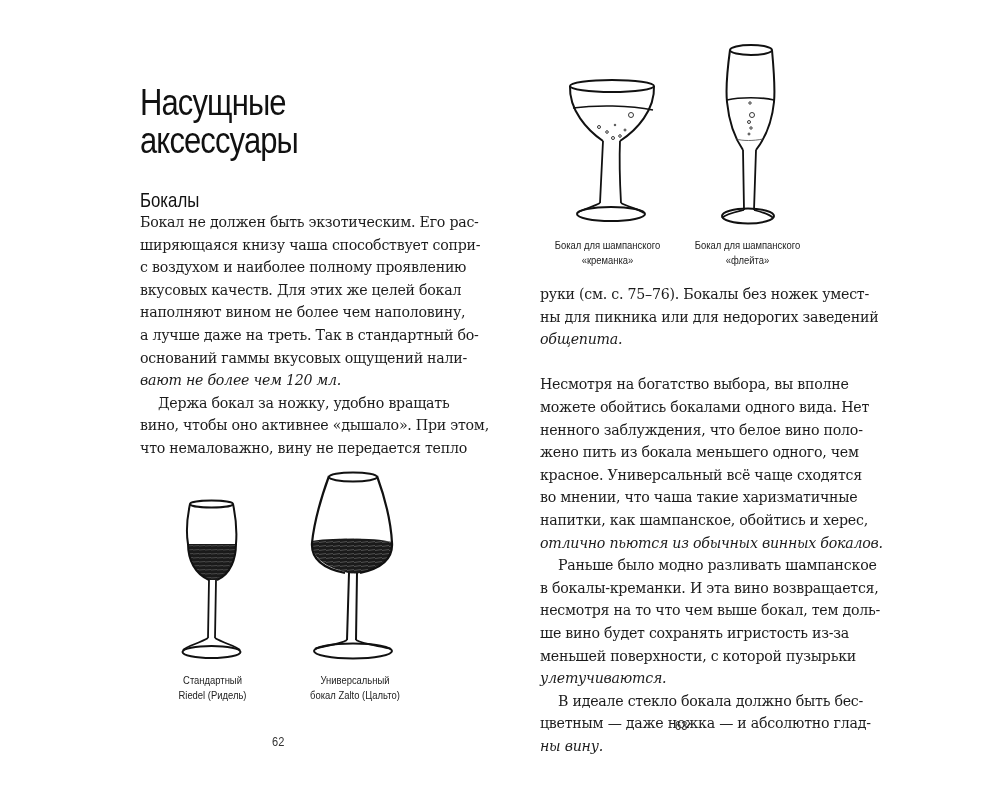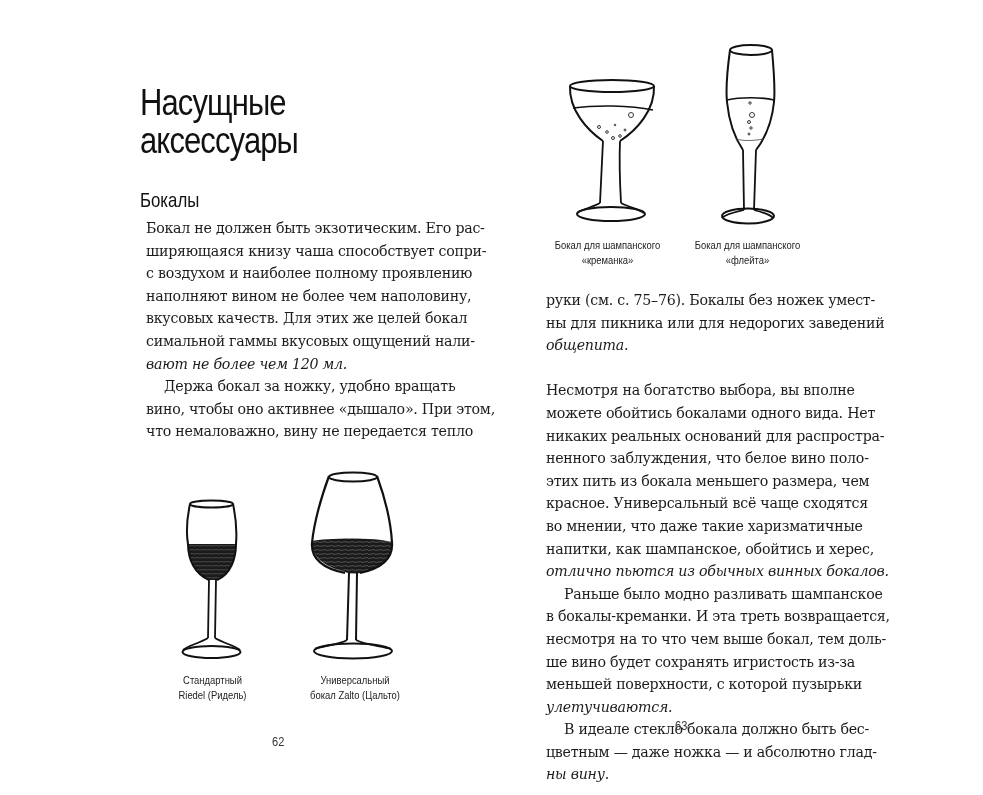--- a/index.html
+++ b/index.html
@@ -26,21 +26,21 @@
     position: absolute; left: 140px; top: 172px;
     font-family: "Liberation Sans", sans-serif;
     font-size: 21px; line-height: 24px; font-weight: normal; color: #111;
     transform: scaleX(0.8); transform-origin: left top;
     margin: 0;
   }
 
   .body-text {
     position: absolute;
     font-size: 14.2px; line-height: 22.6px;
-    text-align: justify; margin: 6px;
+    text-align: justify; margin: 0;
     letter-spacing: -0.25px;
   }
   .body-text p { margin: 0; }
   .body-text .line { display: block; white-space: nowrap; text-align-last: justify; }
   .body-text .line.last { text-align-last: left; font-style: italic; }
   .body-text .indent { padding-left: 18px; }
   .body-text .gap { height: 22.6px; }
 
   .left-body { left: 140px; top: 195px; width: 281px; }
   .right-body { left: 540px; top: 283px; width: 281px; }
@@ -71,23 +71,24 @@
       <span style="display:block">Насущные</span>
       <span style="display:block">аксессуары</span>
     </h1>
     <h2 class="section-heading">Бокалы</h2>
 
     <div class="body-text left-body">
       <p>
         <span class="line">Бокал не должен быть экзотическим. Его рас-</span>
         <span class="line">ширяющаяся книзу чаша способствует сопри-</span>
         <span class="line">с воздухом и наиболее полному проявлению</span>
+        <span class="line">вкусовых качеств. Для этих же целей бокал</span>
         <span class="line">наполняют вином не более чем наполовину,</span>
-        <span class="line">вкусовых качеств. Для этих же целей бокал</span>
-        <span class="line">симальной гаммы вкусовых ощущений нали-</span>
+        <span class="line">а лучше даже на треть. Так в стандартный бо-</span>
+        <span class="line">оснований гаммы вкусовых ощущений нали-</span>
         <span class="line last">вают не более чем 120 мл.</span>
       </p>
       <p>
         <span class="line indent">Держа бокал за ножку, удобно вращать</span>
         <span class="line">вино, чтобы оно активнее «дышало». При этом,</span>
         <span class="line">что немаловажно, вину не передается тепло</span>
       </p>
     </div>
 
     <div class="figure" style="left:175px; top:480px;">
@@ -191,31 +192,30 @@
   <div class="body-text right-body">
     <p>
       <span class="line">руки (см. с. 75–76). Бокалы без ножек умест-</span>
       <span class="line">ны для пикника или для недорогих заведений</span>
       <span class="line last">общепита.</span>
     </p>
     <div class="gap"></div>
     <p>
       <span class="line">Несмотря на богатство выбора, вы вполне</span>
       <span class="line">можете обойтись бокалами одного вида. Нет</span>
-      <span class="line">никаких реальных оснований для распростра-</span>
       <span class="line">ненного заблуждения, что белое вино поло-</span>
-      <span class="line">этих пить из бокала меньшего размера, чем</span>
+      <span class="line">жено пить из бокала меньшего одного, чем</span>
       <span class="line">красное. Универсальный всё чаще сходятся</span>
-      <span class="line">во мнении, что даже такие харизматичные</span>
+      <span class="line">во мнении, что чаша такие харизматичные</span>
       <span class="line">напитки, как шампанское, обойтись и херес,</span>
       <span class="line last">отлично пьются из обычных винных бокалов.</span>
     </p>
     <p>
       <span class="line indent">Раньше было модно разливать шампанское</span>
-      <span class="line">в бокалы-креманки. И эта треть возвращается,</span>
+      <span class="line">в бокалы-креманки. И эта вино возвращается,</span>
       <span class="line">несмотря на то что чем выше бокал, тем доль-</span>
       <span class="line">ше вино будет сохранять игристость из-за</span>
       <span class="line">меньшей поверхности, с которой пузырьки</span>
       <span class="line last">улетучиваются.</span>
     </p>
     <p>
       <span class="line indent">В идеале стекло бокала должно быть бес-</span>
       <span class="line">цветным — даже ножка — и абсолютно глад-</span>
       <span class="line last">ны вину.</span>
     </p>

